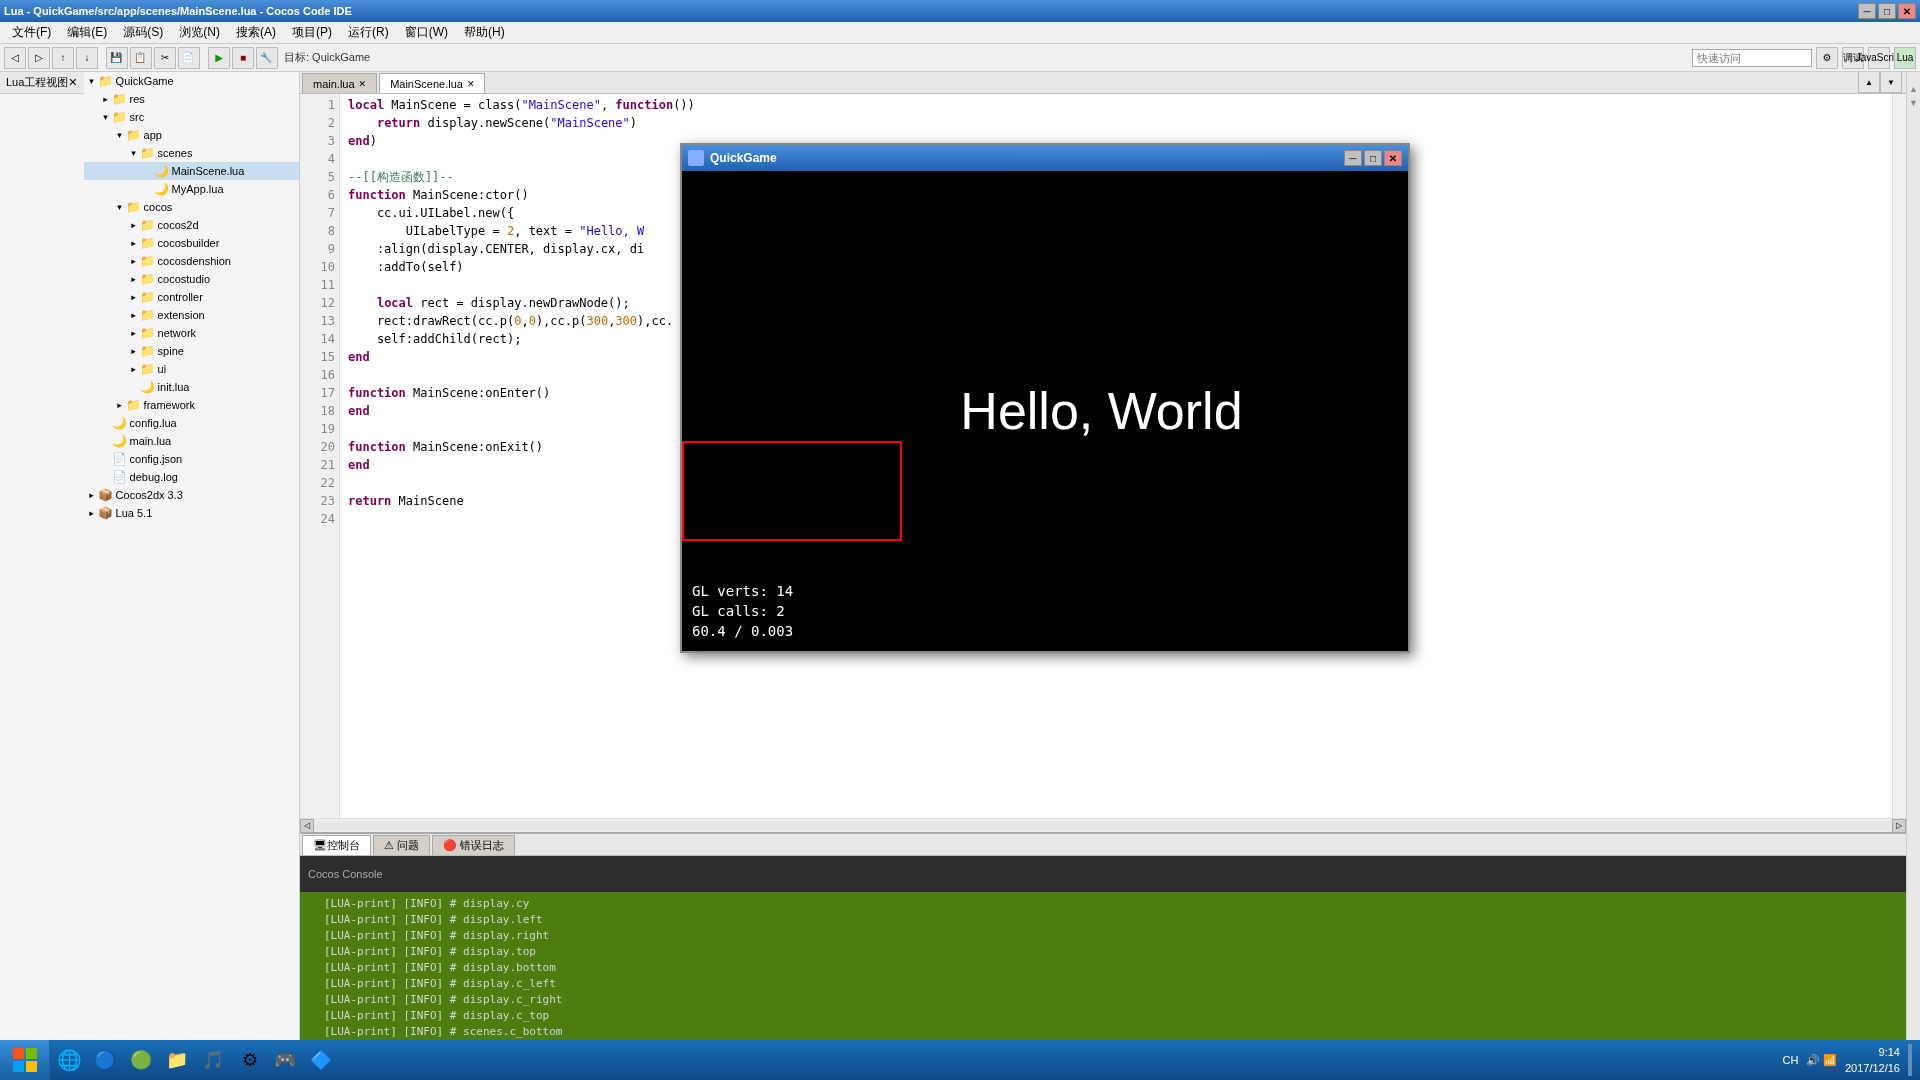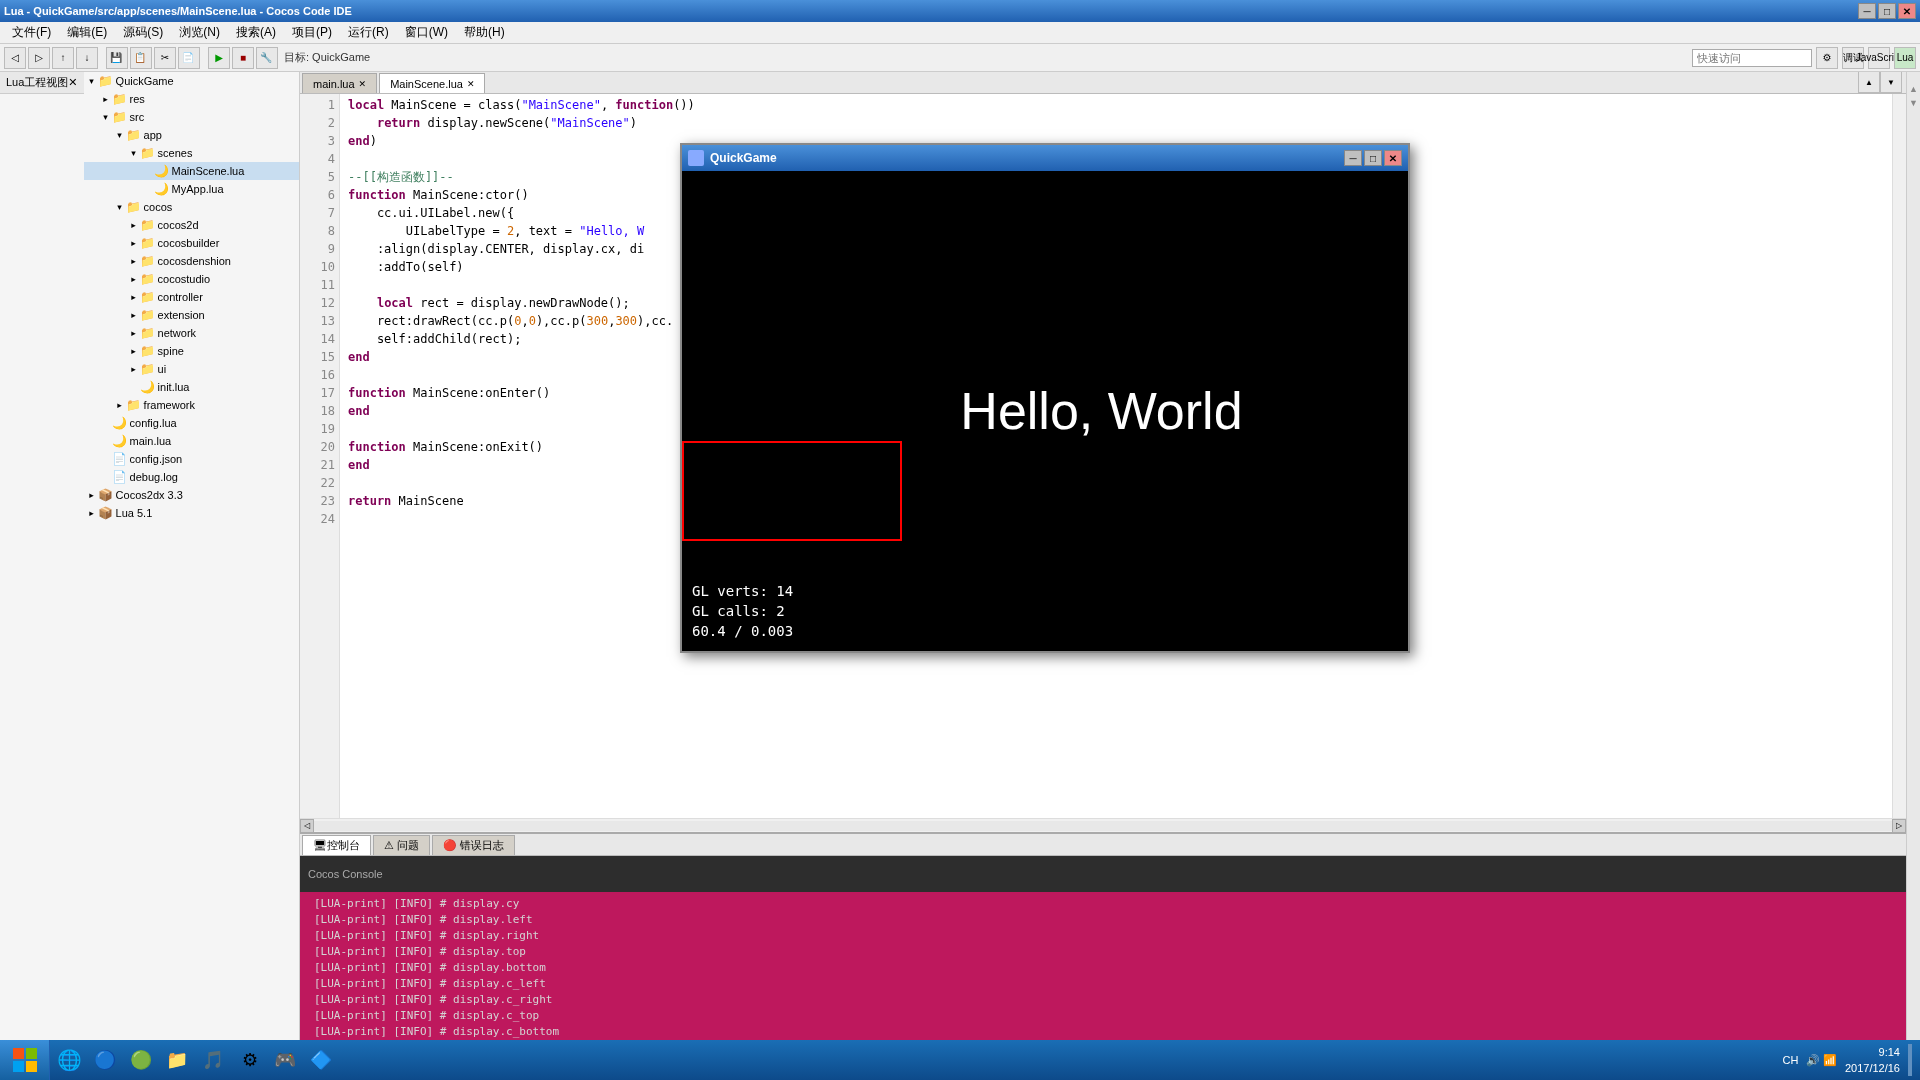--- a/index.html
+++ b/index.html
@@ -235,25 +235,25 @@
       border-bottom: none;
       display: flex;
       align-items: center;
       font-size: 11px;
       cursor: pointer;
       margin-right: 2px;
     }
     .bottom-tab.active { background: #fff; }
     #console-content {
       flex: 1;
-      background: #be185d;
+      background: #4d7c0f;
       font-family: Consolas, monospace;
       font-size: 11px;
       color: #d4d4d4;
-      padding: 4px 14px;
+      padding: 4px 24px;
       overflow-y: auto;
       line-height: 16px;
     }
     #console-header {
       height: 36px;
       background: #2d2d2d;
       color: #aaa;
       font-size: 11px;
       padding: 0 8px;
       display: flex;
@@ -704,21 +704,21 @@
       </div>
       <div id="console-content">
         <div>[LUA-print] [INFO] # display.cy</div>
         <div>[LUA-print] [INFO] # display.left</div>
         <div>[LUA-print] [INFO] # display.right</div>
         <div>[LUA-print] [INFO] # display.top</div>
         <div>[LUA-print] [INFO] # display.bottom</div>
         <div>[LUA-print] [INFO] # display.c_left</div>
         <div>[LUA-print] [INFO] # display.c_right</div>
         <div>[LUA-print] [INFO] # display.c_top</div>
-        <div>[LUA-print] [INFO] # display.c_bottom</div>
+        <div>[LUA-print] [INFO] # scenes.c_bottom</div>
         <div>          = 480.00</div>
 
       </div>
     </div>
   </div>
 
   <div id="outline-tabs">
     <div style="font-size:9px;color:#888;writing-mode:vertical-lr;margin-top:8px;">▲</div>
     <div style="font-size:9px;color:#888;writing-mode:vertical-lr;margin-top:4px;">▼</div>
   </div>

